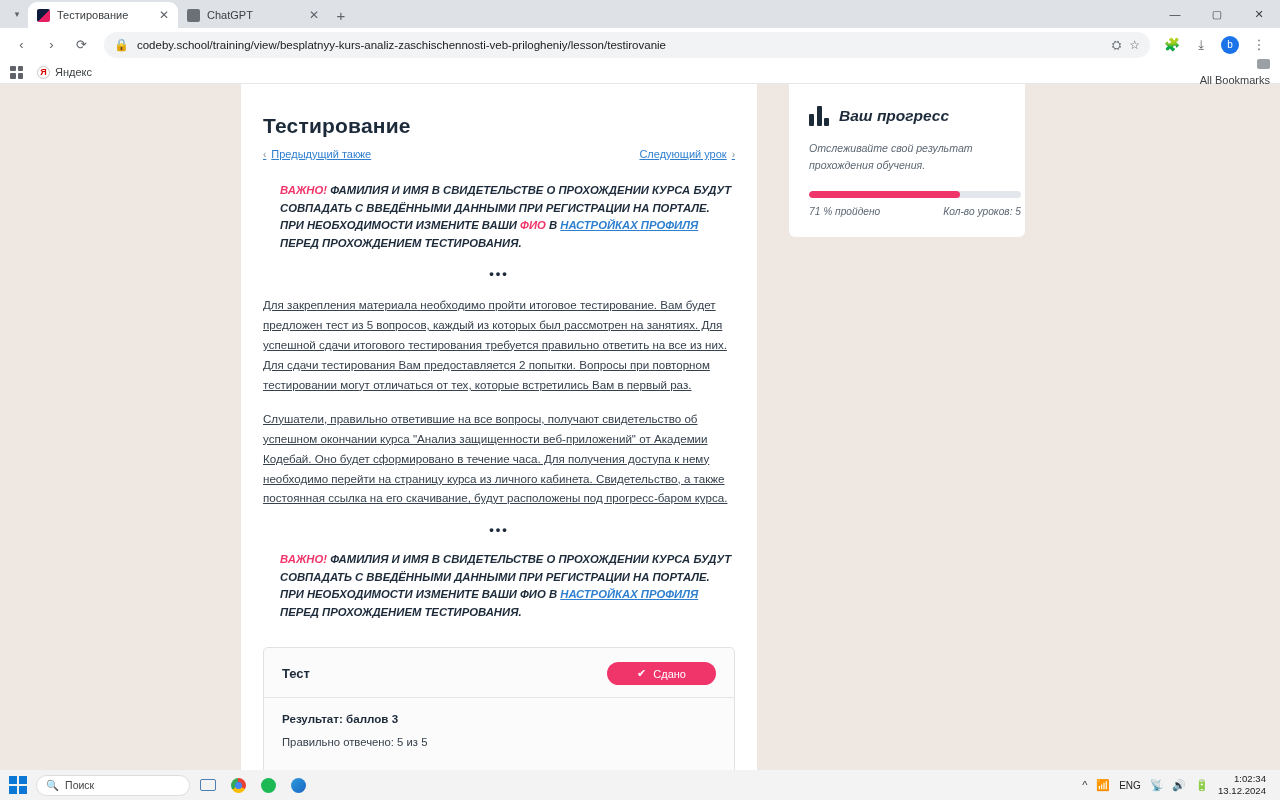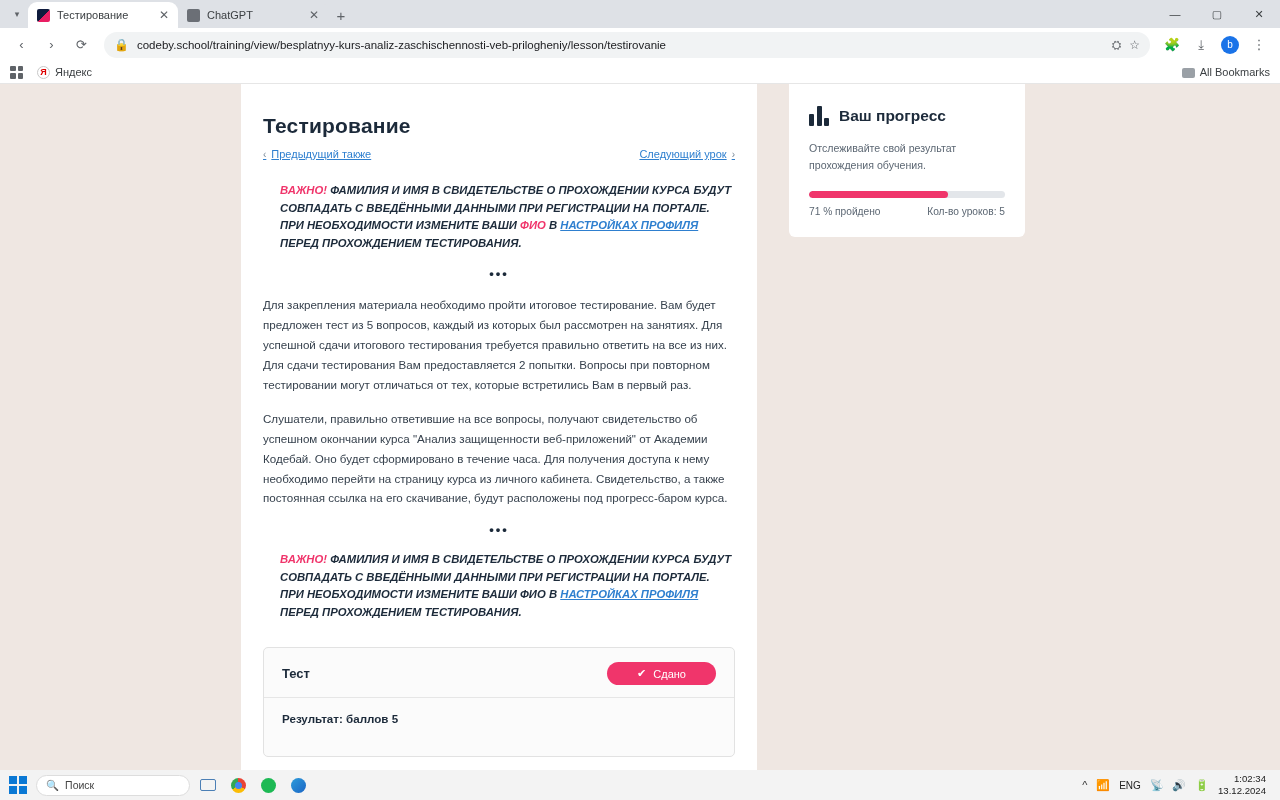--- a/index.html
+++ b/index.html
@@ -39,21 +39,21 @@
   .omnibox .url { flex:1; white-space:nowrap; overflow:hidden; text-overflow:ellipsis; }
   .omnibox .ic, .toolbar .ic { color:#5f6368; font-size:12px; }
   .tb-icon { width:26px; height:26px; display:flex; align-items:center; justify-content:center; color:#5f6368; font-size:13px; }
   .avatar-btn { width:18px; height:18px; border-radius:50%; background:#1a73e8; color:#fff; font-size:10px; display:flex; align-items:center; justify-content:center; }
 
   .bookmarks { height:23px; background:#fff; display:flex; align-items:center; padding:0 10px; gap:14px; font-size:11px; color:#3c4043; border-bottom:1px solid #e6e6e6; }
   .bm { display:flex; align-items:center; gap:5px; }
   .bm-grid { width:13px; height:13px; display:grid; grid-template-columns:1fr 1fr; grid-template-rows:1fr 1fr; gap:2px; }
   .bm-grid i { background:#5f6368; display:block; border-radius:1px; }
   .yandex-ic { width:13px; height:13px; border-radius:50%; background:#fff; border:1px solid #c8c8c8; color:#d00; font-size:9px; display:flex; align-items:center; justify-content:center; font-weight:bold; }
-  .bm-right { margin-left:auto; display:flex; align-items:flex-end; gap:5px; }
+  .bm-right { margin-left:auto; display:flex; align-items:flex-end; gap:5px;flex-direction:column; }
   .folder-ic { width:13px; height:10px; background:#9aa0a6; border-radius:2px; display:inline-block; }
 
   
   .viewport { flex:1; background:#efe7e2; position:relative; overflow:hidden; }
   .page { display:flex; gap:32px; padding-left:241px; padding-top:0; }
 
   .card {
     width:516px; background:#fff; border-radius:0 0 6px 6px;
     padding:30px 22px 26px 22px; min-height:670px;
   }
@@ -65,37 +65,37 @@
   .notice {
     font-style:italic; font-weight:bold; font-size:11.3px; line-height:1.55;
     color:#1c2a3a; padding-left:17px; margin-bottom:6px; text-transform:uppercase;
   }
   .notice .warn { color:#f0356b; }
   .notice .pink { color:#f0356b; }
   .notice a { color:#2e7fcf; text-decoration:underline; }
 
   .dots { text-align:center; color:#1c2a3a; letter-spacing:2px; font-size:13px; margin:14px 0 14px 0; font-weight:bold; }
 
-  p.body { font-size:11.6px; line-height:1.72; color:#36414d; margin:0 0 14px 0; padding:0 4px 0 0; }
+  p.body { font-size:11.6px; line-height:1.72; color:#36414d; margin:0 0 14px 0; padding:0 4px 0 0;text-decoration:underline; }
 
   .testbox { border:1px solid #e2e2e2; border-radius:5px; background:#fbfbfb; margin-top:26px; }
   .testhead { display:flex; align-items:center; justify-content:space-between; padding:14px 18px 12px 18px; border-bottom:1px solid #e6e6e6; }
   .testhead .tname { font-size:13px; font-weight:bold; color:#1c2a3a; }
   .badge-done {
     background:#f0356b; color:#fff; border-radius:14px; font-size:11px;
     padding:5px 30px; display:flex; align-items:center; gap:7px; font-weight:500;
   }
   .badge-done .check { font-size:11px; }
   .testbody { padding:14px 18px 20px 18px; }
   .testbody .res { font-size:11.6px; font-weight:bold; color:#1c2a3a; margin-bottom:11px; }
   .testbody .line { font-size:11.3px; color:#36414d; margin-bottom:9px; }
 
   
   .side { width:236px; }
-  .progress-card { background:#fff; border-radius:0 0 6px 6px; padding:22px 20px 20px 20px; }
+  .progress-card { background:#fff; border-radius:0 0 6px 6px; padding:22px 4px 20px 20px;font-style:italic; }
   .ph { display:flex; align-items:center; gap:10px; margin-bottom:14px; }
   .bars { display:flex; align-items:flex-end; gap:2.5px; height:20px; }
   .bars i { width:5px; background:#1c2a3a; display:block; border-radius:1px; }
   .bars i:nth-child(1){ height:12px; } .bars i:nth-child(2){ height:20px; } .bars i:nth-child(3){ height:8px; }
   .ph h2 { font-size:15.5px; margin:0; color:#1c2a3a; font-weight:bold; }
   .pdesc { font-size:10.6px; line-height:1.65; color:#5c6773; margin-bottom:16px; }
   .pbar { height:7px; background:#e3e6ea; border-radius:4px; overflow:hidden; margin-bottom:8px; }
   .pbar span { display:block; height:100%; background:#f0356b; border-radius:4px; }
   .pmeta { display:flex; justify-content:space-between; font-size:10.2px; color:#5c6773; }
 
@@ -208,21 +208,22 @@
 
         <div class="testbox">
           <div class="testhead">
             <span class="tname">Тест</span>
             <span class="badge-done">
               <span class="check">✔</span>
               <span>Сдано</span>
             </span>
           </div>
           <div class="testbody">
-            <div class="res">Результат: баллов 5</div>
+            <div class="res">Результат: баллов 3</div>
+            <div class="line">Правильно отвечено: 5 из 5</div>
 
           </div>
         </div>
 
       </div>
 
       <div class="side">
         <div class="progress-card">
           <div class="ph">
             <span class="bars">

